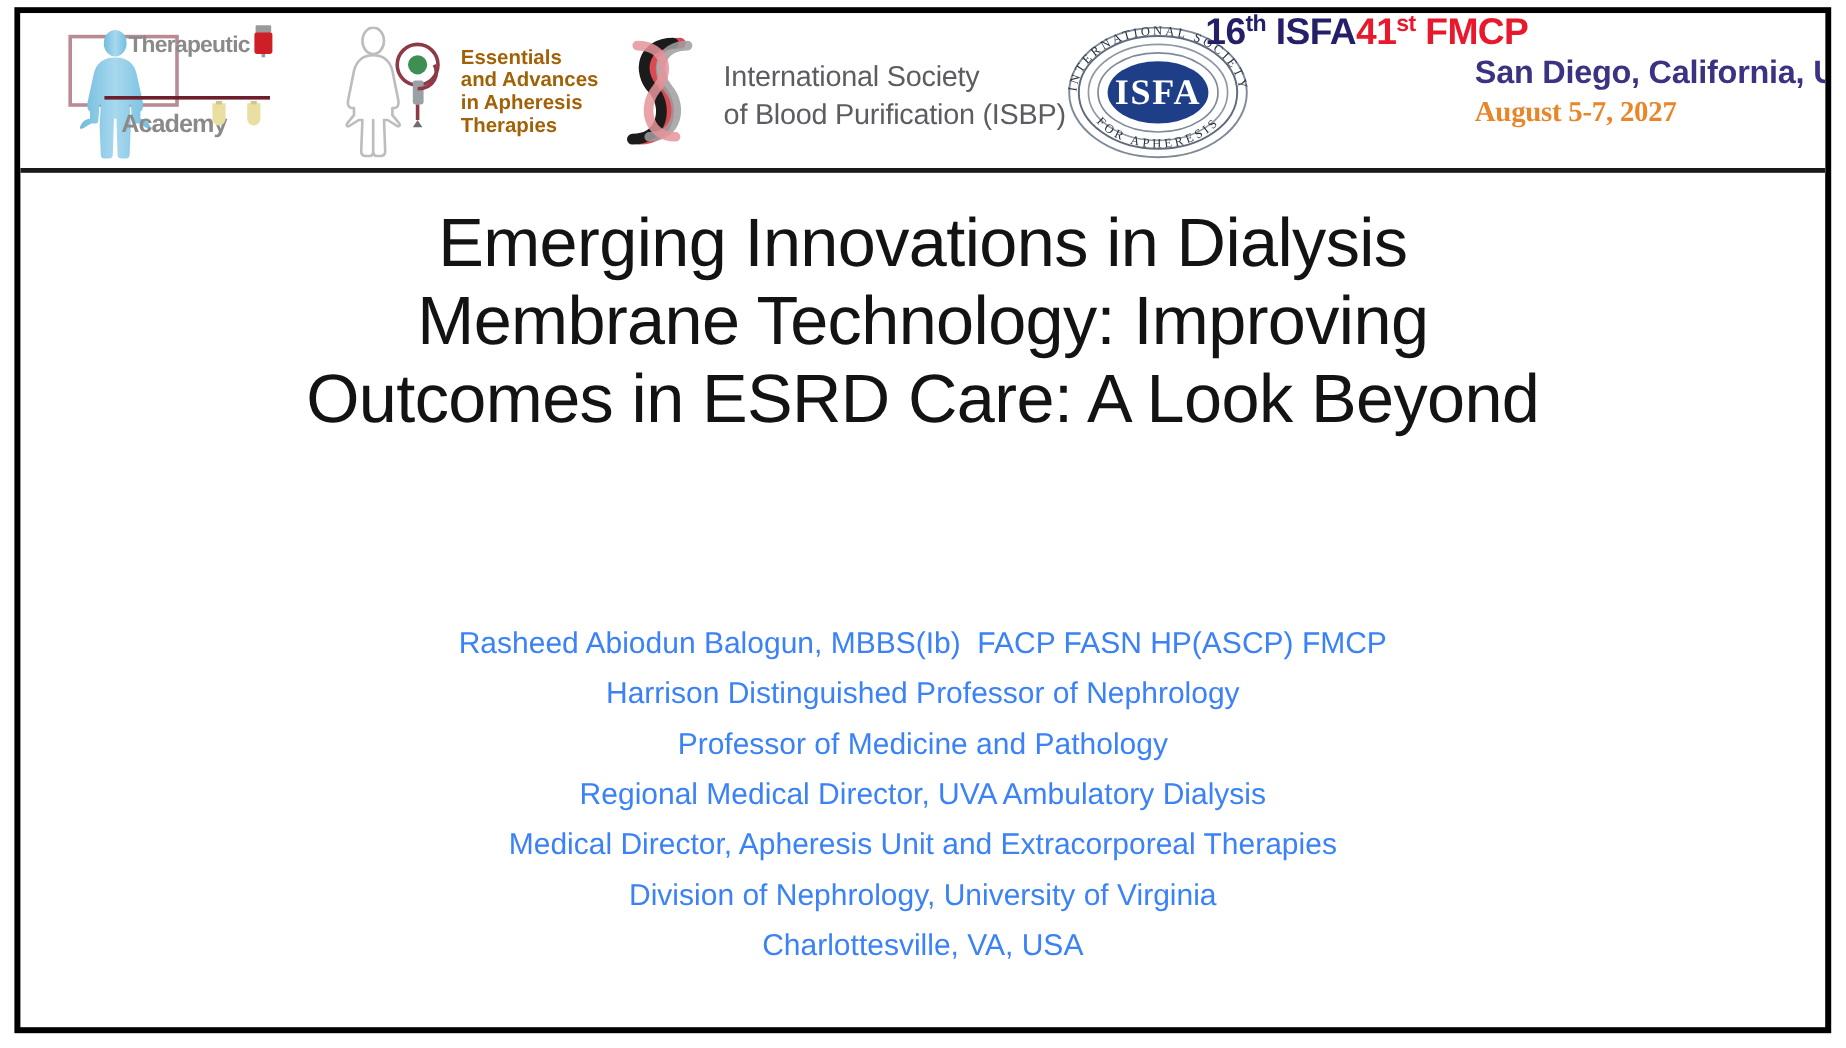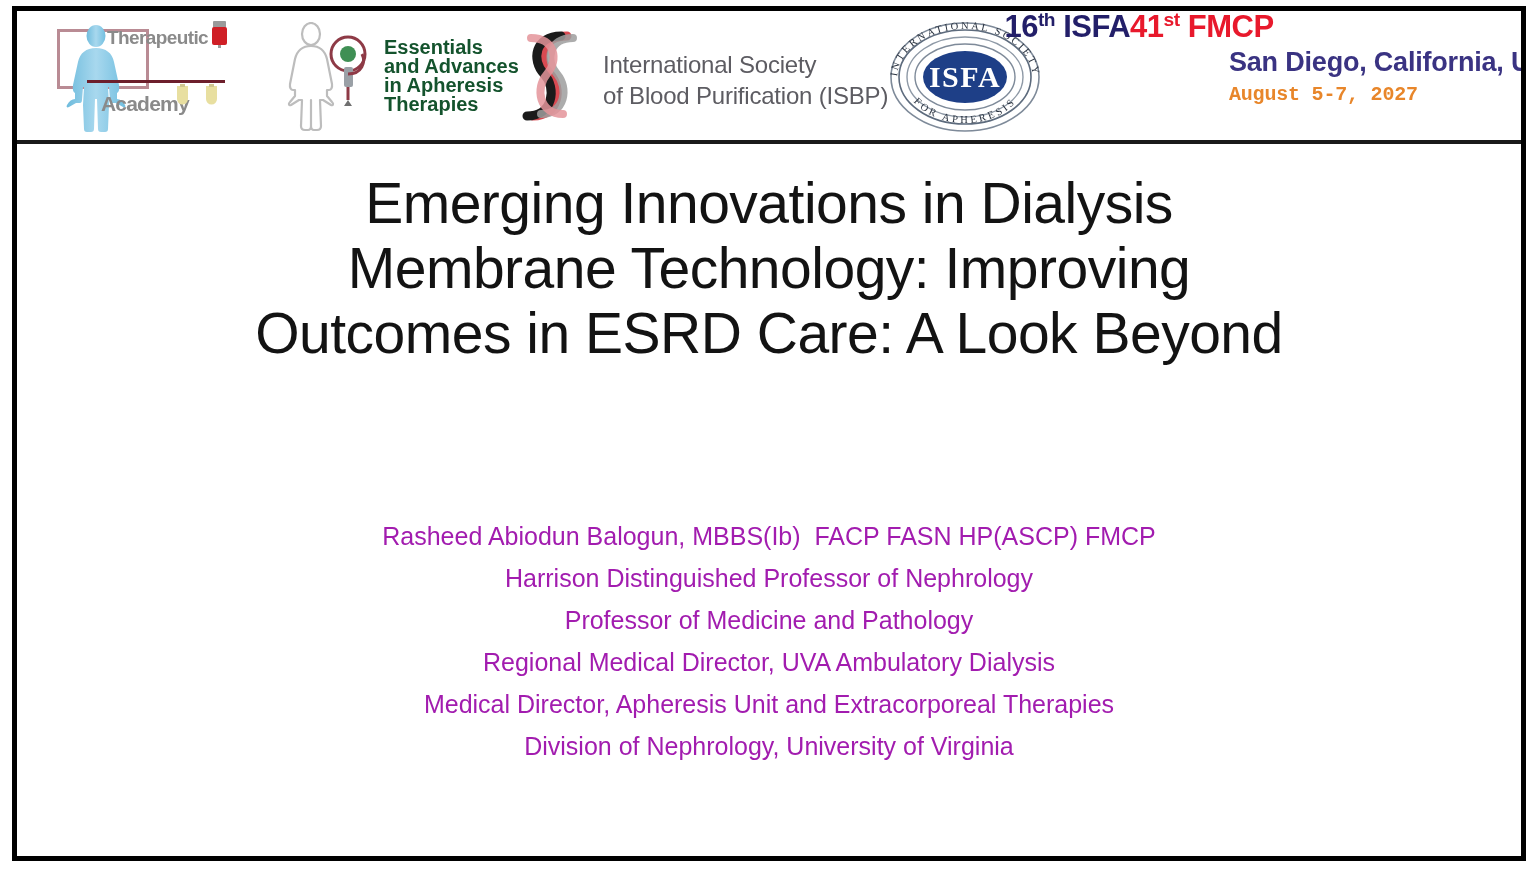--- a/index.html
+++ b/index.html
@@ -110,24 +110,24 @@
   .drop-b { position: absolute; left: 169px; top: 68px; width: 15px; height: 22px; }
 
   
   .eaa { width: 234px; }
   .eaa-inner { position: relative; width: 200px; height: 116px; }
   .eaa-fig { position: absolute; left: 0px; top: 4px; width: 62px; height: 110px; }
   .eaa-mark { position: absolute; left: 42px; top: 16px; width: 56px; height: 74px; }
   .eaa-text {
     position: absolute;
     left: 104px; top: 20px;
-    font-size: 20px;
+    font-size: 17px;
     font-weight: bold;
     line-height: 19px;
-    color: #14532d;
+    color: #a16207;
     font-family: "Liberation Sans", sans-serif;
   }
 
   
   .isbp { width: 380px; }
   .isbp-inner { position: relative; width: 360px; height: 110px; }
   .isbp-mark { position: absolute; left: 0px; top: 5px; width: 86px; height: 100px; }
   .isbp-text {
     position: absolute;
     left: 96px; top: 28px;
@@ -171,27 +171,27 @@
   .ci-line {
     font-size: 27px;
     font-weight: bold;
     color: #3a3382;
     letter-spacing: -0.2px;
     line-height: 33px;
     white-space: nowrap;
     font-family: "Liberation Sans", sans-serif;
   }
   .ci-date {
-    font-size: 20px;
+    font-size: 24px;
     font-weight: bold;
     color: #e8862a;
     letter-spacing: -0.2px;
     margin-top: 4px;
     white-space: nowrap;
-    font-family: Liberation Mono, monospace;
+    font-family: Liberation Serif, serif;
   }
 
   
   .slide-title {
     position: absolute;
     left: 110px;
     top: 33px;
     width: 1284px;
     text-align: center;
     font-size: 57px;
@@ -211,21 +211,21 @@
   .subtitle-block {
     position: absolute;
     left: 110px;
     top: 377px;
     width: 1284px;
     text-align: center;
   }
   .sub-line {
     font-size: 25px;
     line-height: 42px;
-    color: #a21caf;
+    color: #3b82f6;
     font-family: "Liberation Sans", sans-serif;
     white-space: pre;
   }
 </style>
 </head>
 <body>
 
 <div class="slide">
 
   <div class="banner">
@@ -347,17 +347,18 @@
       <div>Outcomes in ESRD Care: A Look Beyond</div>
     </div>
 
     <div class="subtitle-block">
       <div class="sub-line">Rasheed Abiodun Balogun, MBBS(Ib)  FACP FASN HP(ASCP) FMCP</div>
       <div class="sub-line">Harrison Distinguished Professor of Nephrology</div>
       <div class="sub-line">Professor of Medicine and Pathology</div>
       <div class="sub-line">Regional Medical Director, UVA Ambulatory Dialysis</div>
       <div class="sub-line">Medical Director, Apheresis Unit and Extracorporeal Therapies</div>
       <div class="sub-line">Division of Nephrology, University of Virginia</div>
+      <div class="sub-line">Charlottesville, VA, USA</div>
     </div>
 
   </div>
 
 </div>
 
 </body></html>

